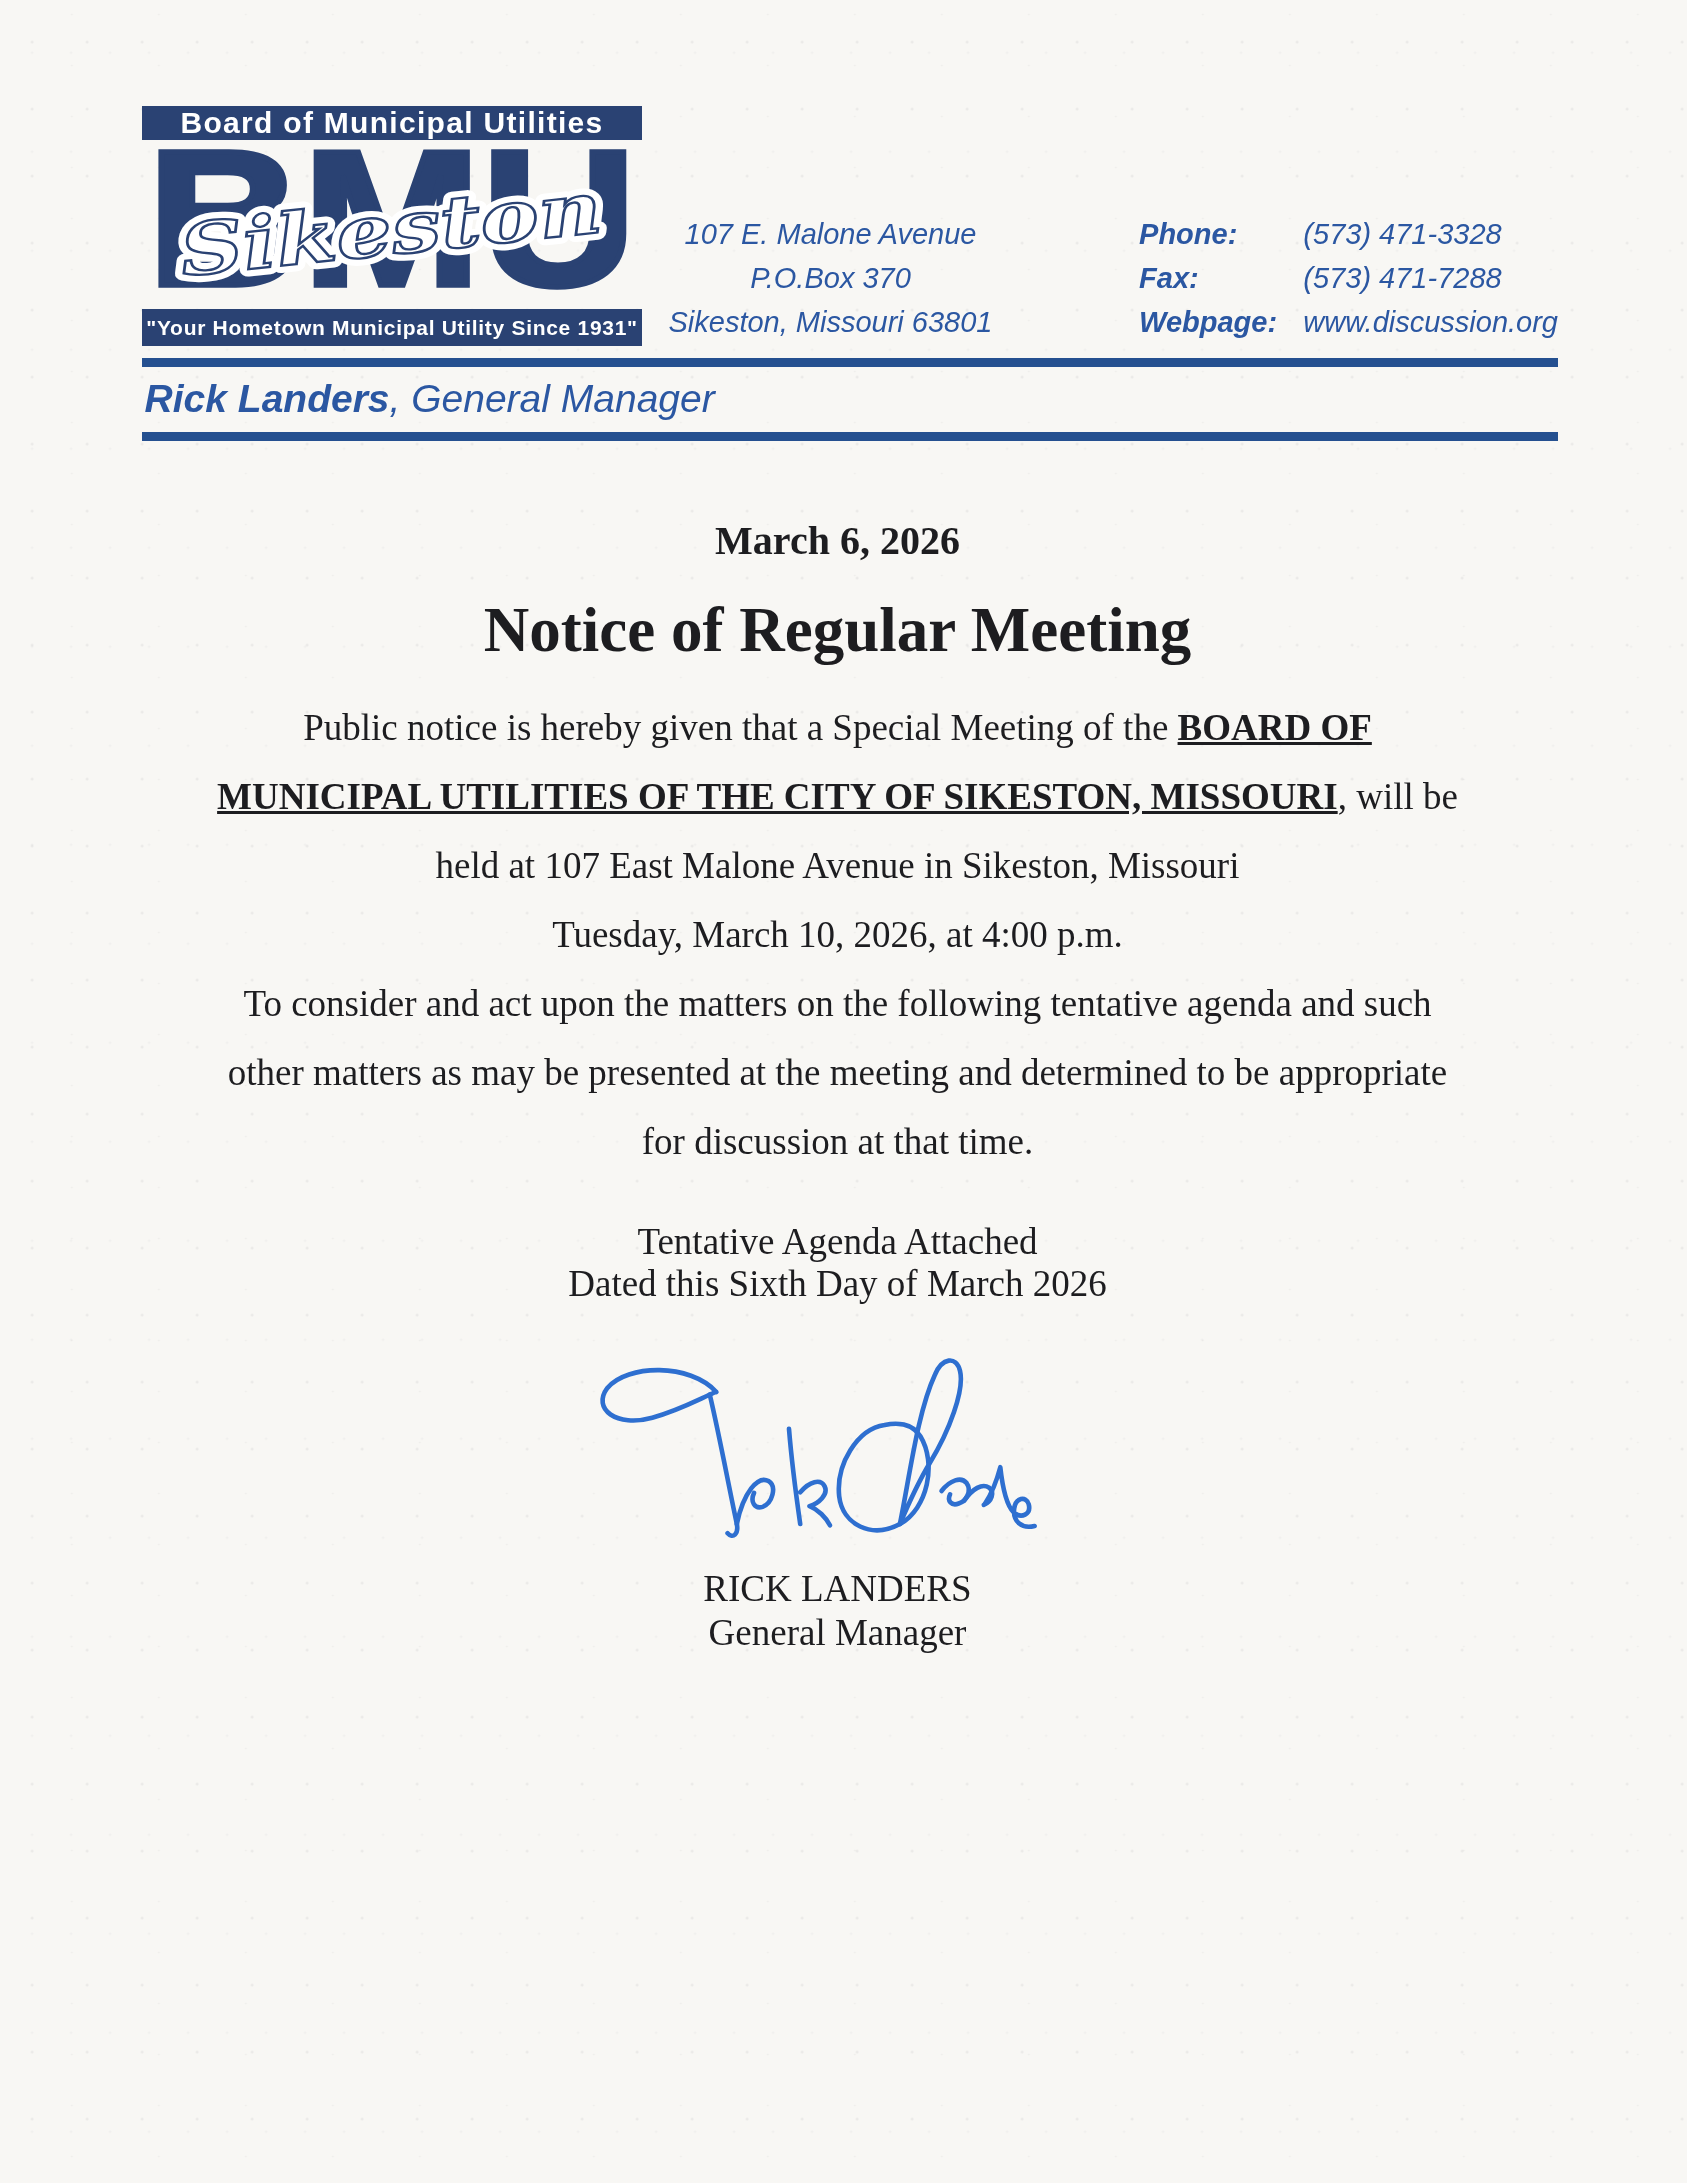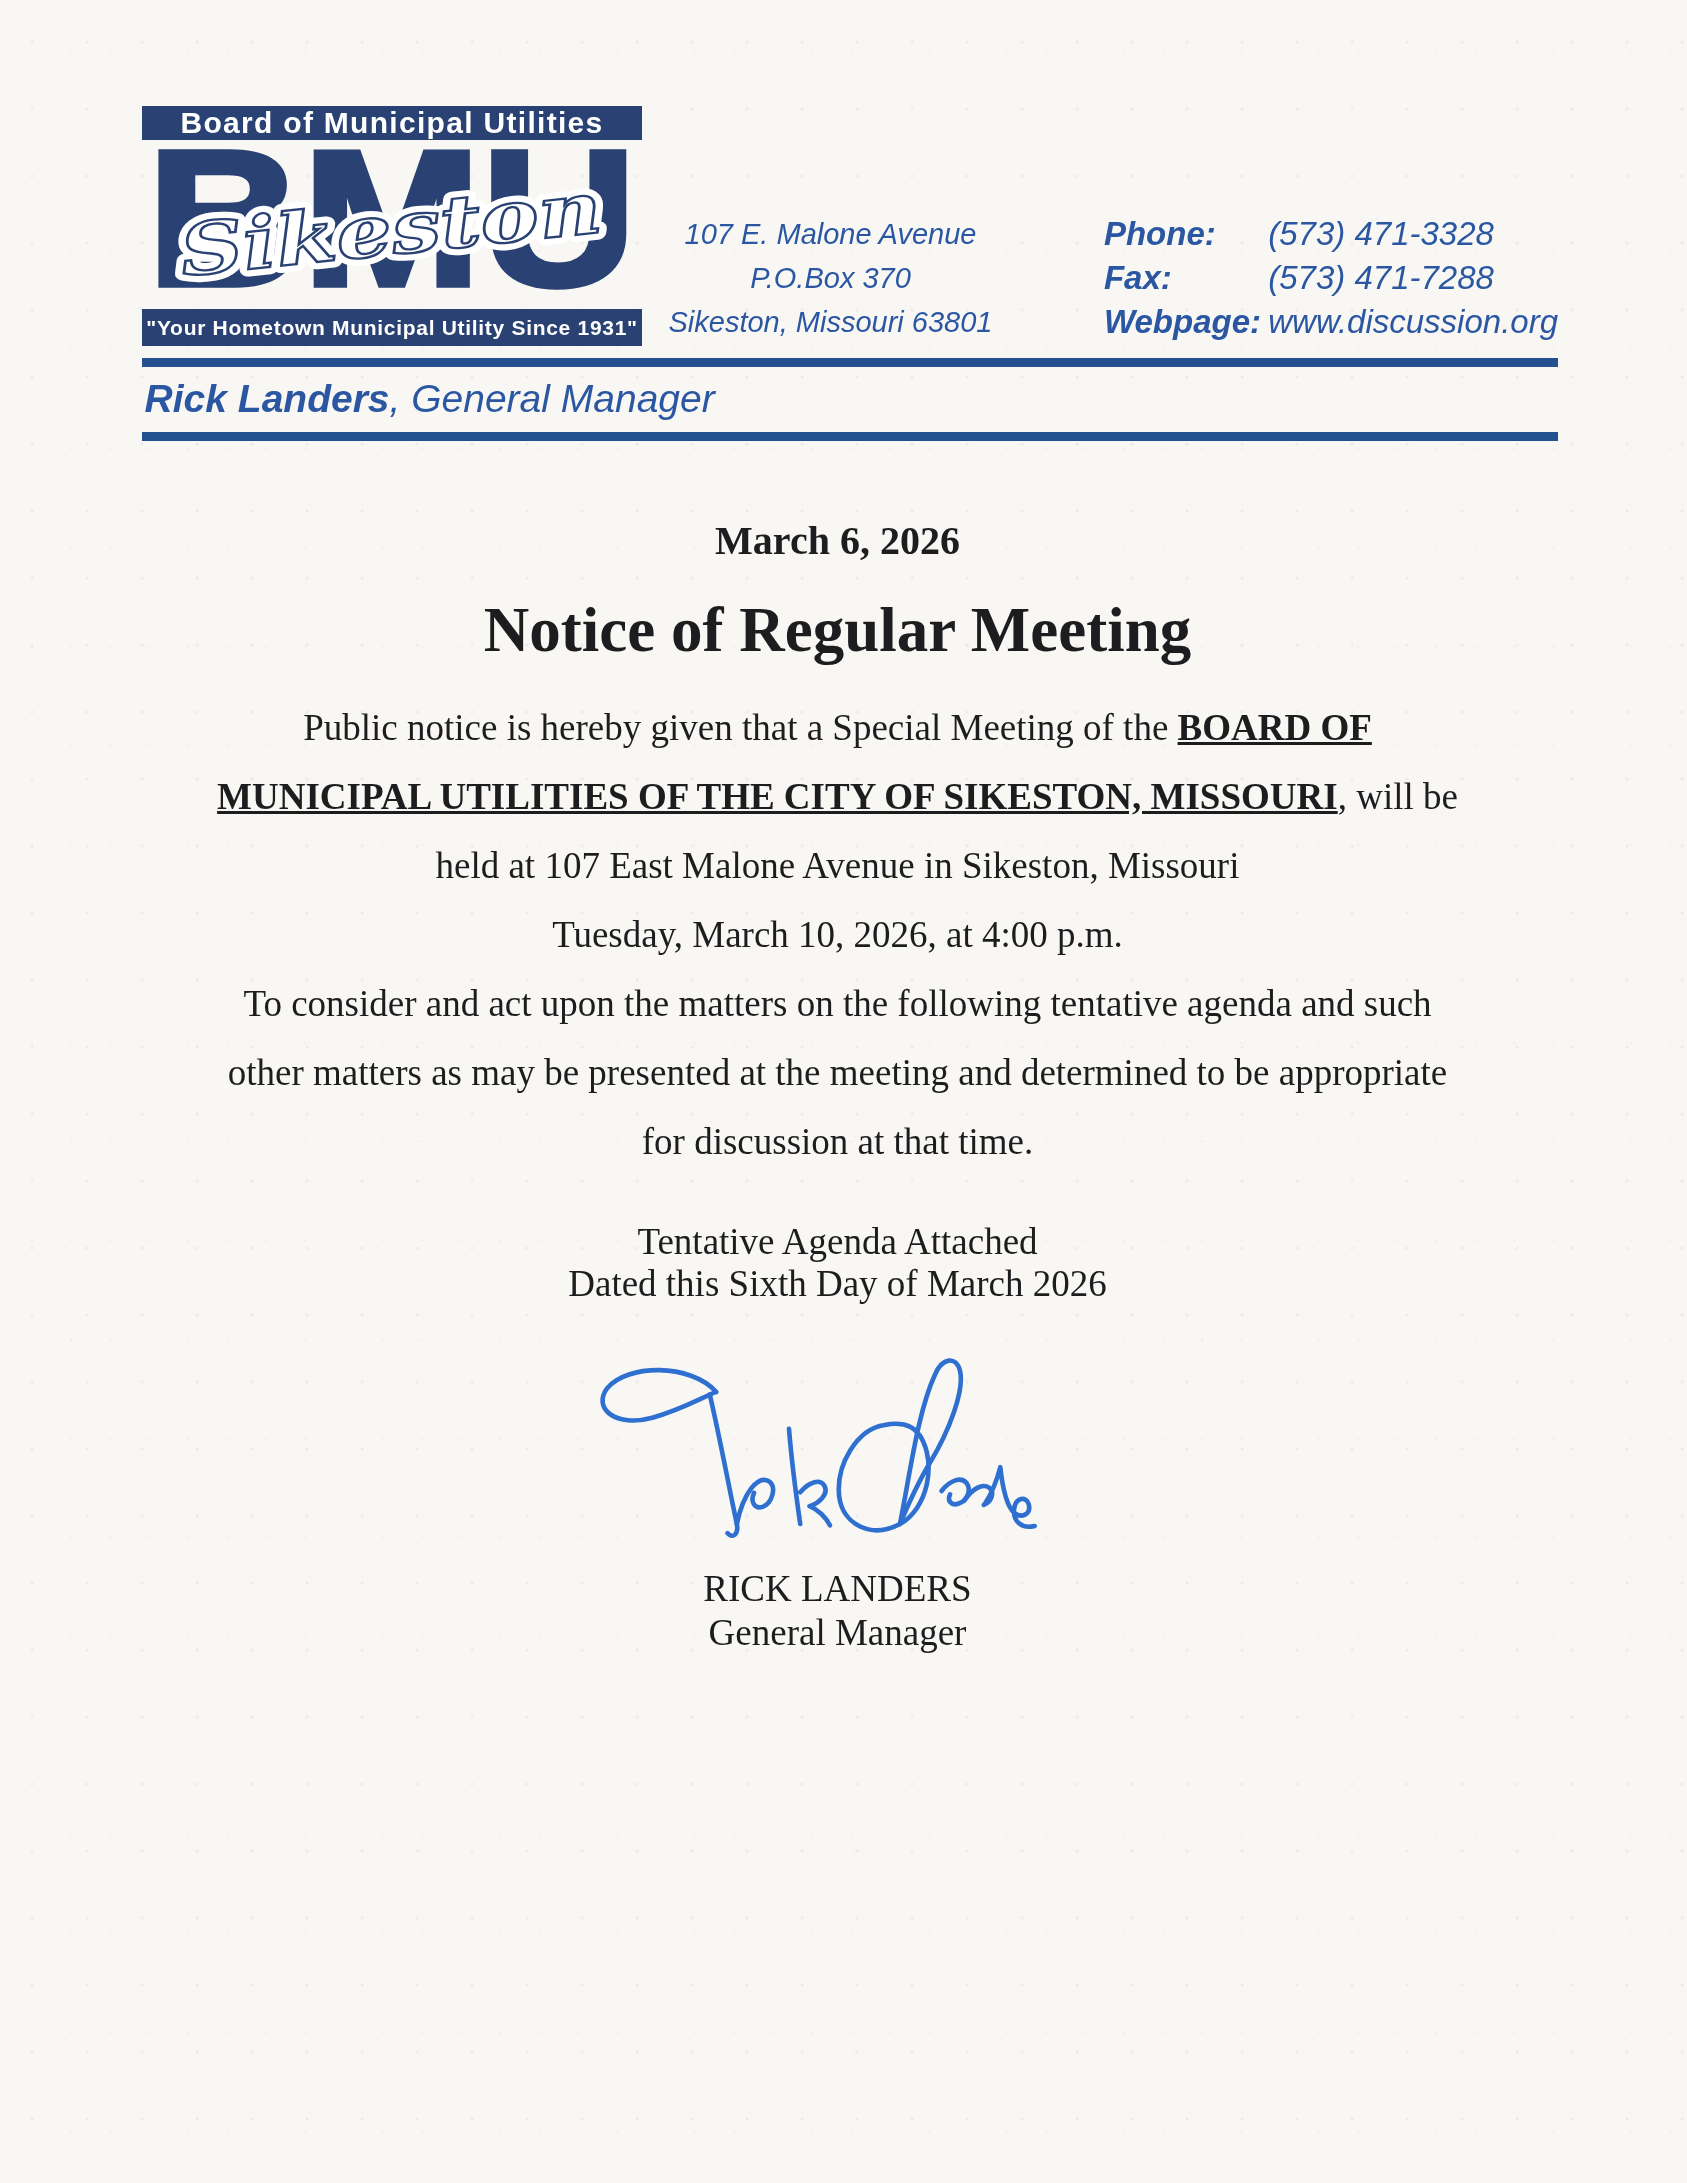--- a/index.html
+++ b/index.html
@@ -36,21 +36,21 @@
   .addr {
     margin-left: 26.5px;
     font-family: "Liberation Sans", sans-serif; font-style: italic;
     font-size: 29px; line-height: 44px; color: #2b57a2;
     padding-bottom: 2.6px; white-space: nowrap; text-align: center;
   }
   .contact {
     margin-left: auto;
     display: grid; grid-template-columns: 155px auto; column-gap: 9.3px;
     font-family: "Liberation Sans", sans-serif; font-style: italic;
-    font-size: 33px; line-height: 44px; color: #2b57a2;
+    font-size: 29px; line-height: 44px; color: #2b57a2;
     padding-bottom: 2.6px; white-space: nowrap;
     align-content: end;
   }
   .contact .lbl { font-weight: 700; }
 
   .rule { height: 8.6px; background: #255090; margin-top: 12px; }
   .rule.second { margin-top: 8px; }
   .manager-line {
     font-family: "Liberation Sans", sans-serif; font-style: italic;
     font-size: 39px; color: #2b57a2; margin: 10.6px 0 10.6px 2.6px; white-space: nowrap;

